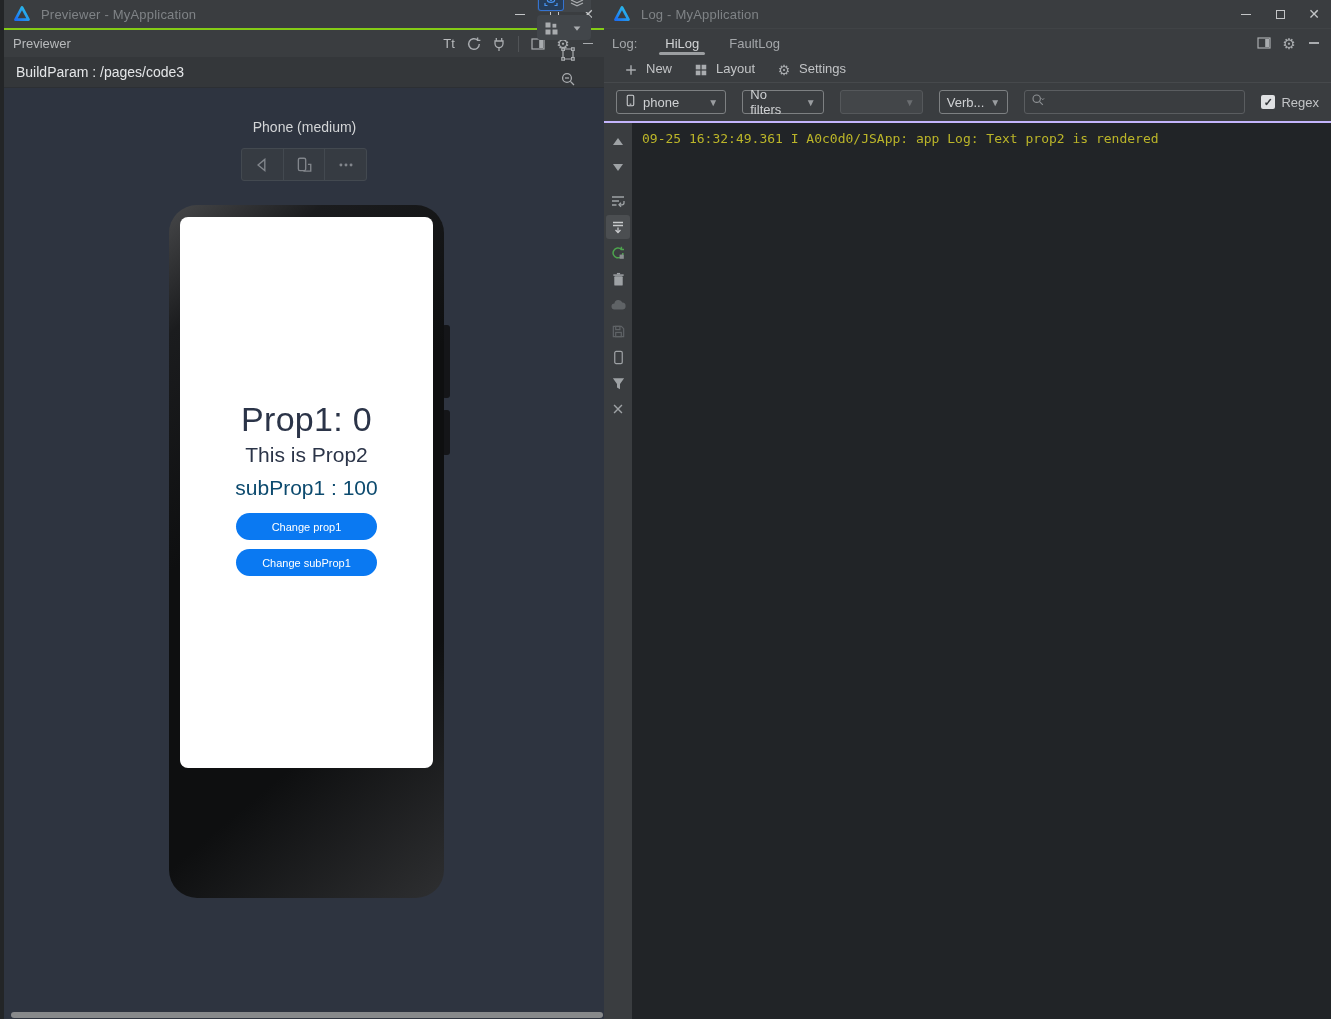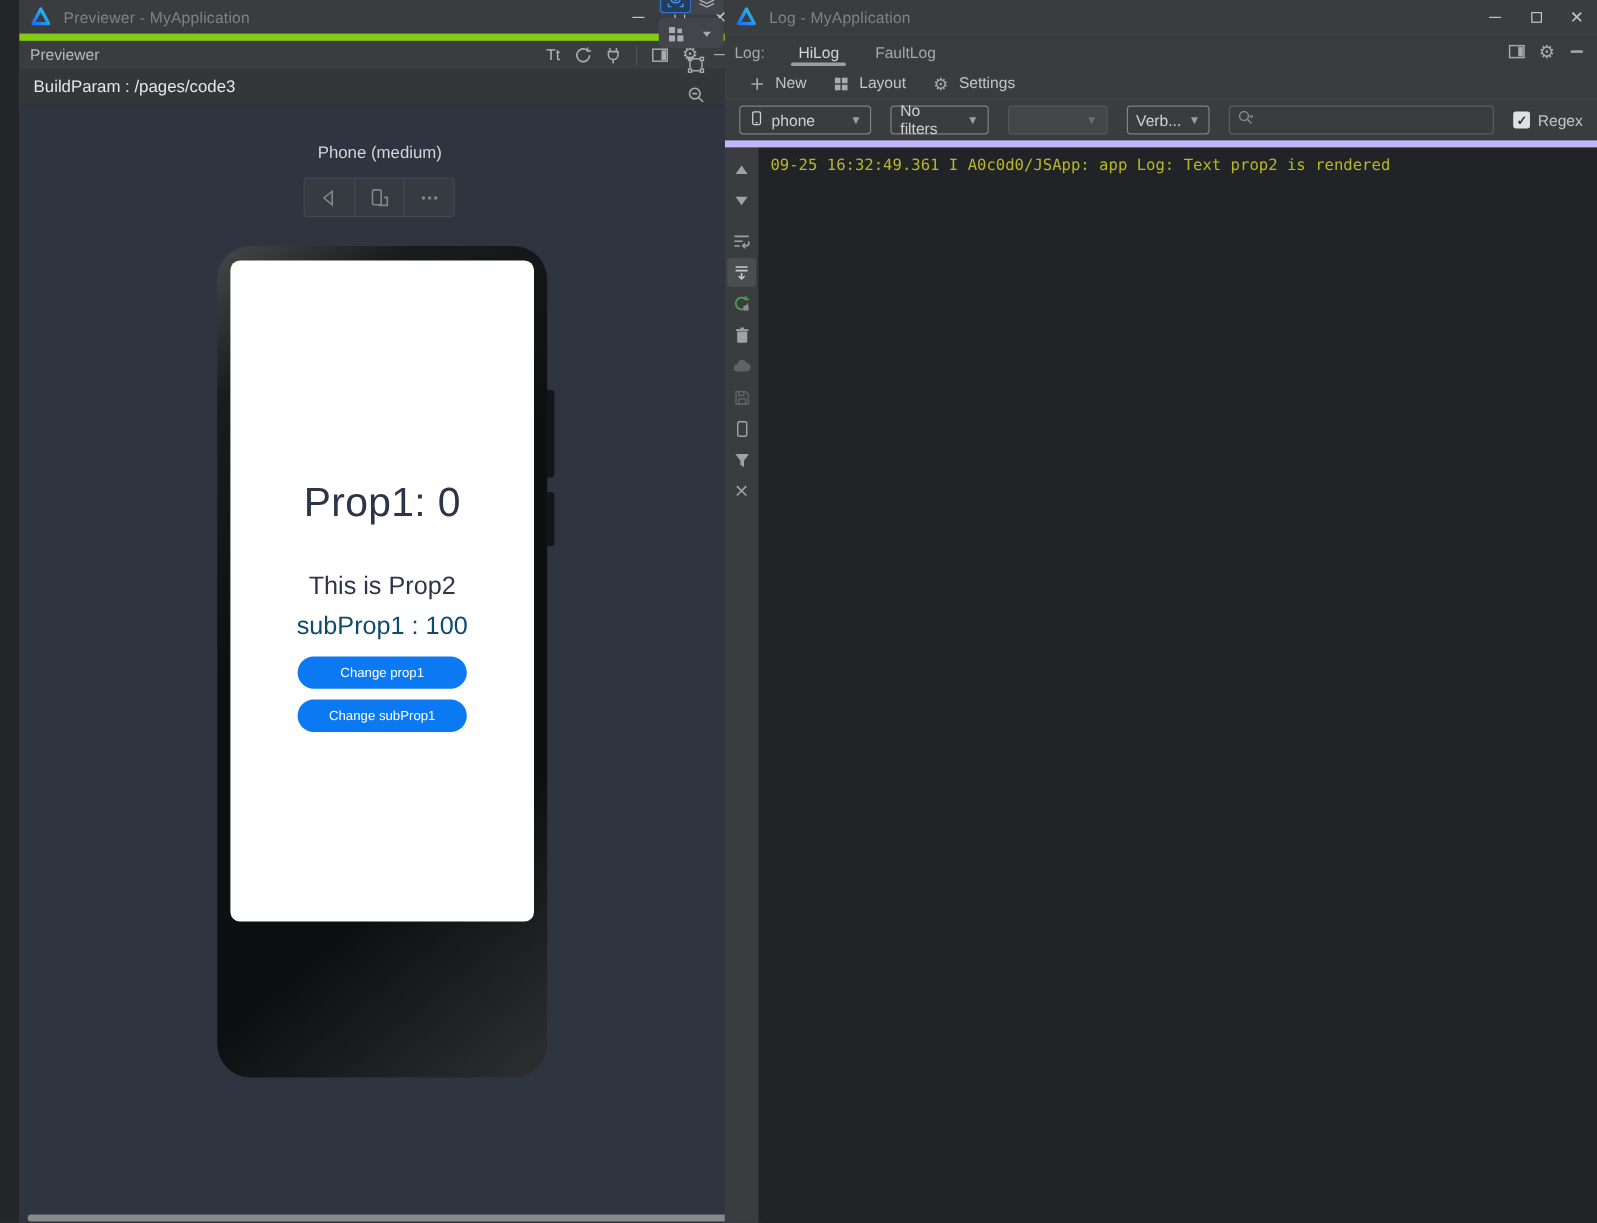--- a/index.html
+++ b/index.html
@@ -1,21 +1,21 @@
 <!DOCTYPE html>
 <html><head>
 <meta charset="utf-8">
 <style>
   * { margin:0; padding:0; box-sizing:border-box; }
   html,body { width:1331px; height:1019px; overflow:hidden; }
   body { background:#232527; font-family:"Liberation Sans", sans-serif; position:relative;
          -webkit-font-smoothing:antialiased; }
 
   .window { position:absolute; top:0; height:1019px; background:#3a3d40; overflow:hidden; }
-  #win-previewer { left:16px; width:601px; }
+  #win-previewer { left:4px; width:601px; }
   #win-log { left:604px; width:727px; }
 
   
   .titlebar { height:28px; display:flex; align-items:center; padding-left:9px; background:#3a3d40; }
   .titlebar .app-logo { width:18px; height:18px; margin-right:10px; flex:0 0 auto; }
   .titlebar .wtitle { font-size:13px; color:#7f8386; letter-spacing:.2px; }
   .win-controls { margin-left:auto; display:flex; align-items:center; height:100%; }
   .win-btn { width:34px; height:100%; display:flex; align-items:center; justify-content:center; color:#c3c5c7; }
   .win-btn .minbar { width:10px; height:1px; background:#c3c5c7; }
   .win-btn .maxbox { width:9px; height:9px; border:1px solid #c3c5c7; }
@@ -23,21 +23,21 @@
 
   
   .row { display:flex; align-items:center; background:#3a3d40; }
   .icon-btn { width:22px; height:22px; display:flex; align-items:center; justify-content:center;
               color:#a9acaf; flex:0 0 auto; }
   .icon-btn svg { display:block; }
   .vdiv { width:1px; height:16px; background:#515457; margin:0 5px; }
   .gear-glyph { font-size:15px; line-height:1; }
 
   
-  .prev-tabrow { height:29px; padding:0 6px 0 9px; border-top:6px solid #84cc16;justify-content:flex-end; }
+  .prev-tabrow { height:29px; padding:0 6px 0 9px; border-top:2px solid #84cc16;justify-content:flex-end; }
   .prev-tabrow .tab-label { font-size:13px; color:#b8babc; }
   .prev-tabrow .right-icons { margin-left:auto; display:flex; align-items:center; gap:3px; }
 
   .build-row { height:31px; background:#34373a; padding:0 6px 0 12px; border-bottom:1px solid #2c2f33; }
   .build-row .build-label { font-size:14px; color:#e4e6e8; }
   .build-row .right-tools { margin-left:auto; display:flex; align-items:center; gap:3px;flex-direction:column; }
   .seg-group { display:flex; align-items:center; background:#42464a; border-radius:4px; padding:1px; margin-right:8px; }
   .seg-btn { width:26px; height:23px; display:flex; align-items:center; justify-content:center; border-radius:3px; color:#a9acaf; }
   .seg-btn.selected { background:#263d59; box-shadow:0 0 0 1px #3573d0 inset; color:#4794f2; }
   .ratio-label { font-size:12px; color:#a9acaf; padding:0 4px; }
@@ -53,21 +53,21 @@
   .phone-frame { position:absolute; left:165px; top:117px; width:275px; height:693px; border-radius:28px;
     background:linear-gradient(140deg,#47484a 0%,#1b1c1e 14%,#0e0f10 40%,#0e0f10 72%,#2e2f31 100%); }
   .phone-screen { position:absolute; left:11px; top:12px; width:253px; height:551px; border-radius:8px;
                   background:#ffffff; overflow:hidden; }
   .side-btn { position:absolute; width:8px; background:#141518; border-radius:3px; }
   #side-btn-volume { left:438px; top:237px; height:73px; }
   #side-btn-power  { left:438px; top:322px; height:45px; }
 
   .screen-content { position:absolute; top:183px; left:0; width:100%; text-align:center; color:#28324a; }
   .prop1-text { font-size:34px; letter-spacing:.3px; color:#2b3448; }
-  .prop2-text { font-size:21px; margin-top:38px; color:#2b3448; }
+  .prop2-text { font-size:21px; margin-top:4px; color:#2b3448; }
   .subprop-text { font-size:21px; margin-top:9px; color:#0c4a6e; }
   .pill-btn { display:block; margin:0 auto; width:141px; height:27px; border:none; border-radius:14px;
               background:#0a79f2; color:#ffffff; font-size:11px; font-family:"Liberation Sans",sans-serif; }
   #btn-change-prop1 { margin-top:13px; }
   #btn-change-subprop1 { margin-top:9px; }
 
   .h-scrollbar { position:absolute; left:7px; bottom:1px; width:592px; height:6px;
                  background:#87898b; border-radius:3px; }
 
   
@@ -77,21 +77,21 @@
              display:flex; align-items:center; margin-right:14px; }
   .log-tab.active { color:#d2d4d6; }
   .log-tab.active::after { content:""; position:absolute; left:2px; right:2px; bottom:2px; height:3px;
                            border-radius:2px; background:#9b9ea1; }
   .log-tabrow .right-icons { margin-left:auto; display:flex; align-items:center; gap:3px; }
 
   .log-toolbar { height:26px; padding:0 10px; gap:4px; border-bottom:1px solid #46494c; }
   .tool-item { display:flex; align-items:flex-start; gap:6px; font-size:13px; color:#c2c4c6; padding:0 8px; }
   .tool-item .icon-btn { width:18px; height:18px; }
 
-  .filter-row { height:40px; padding:0 12px; gap:16px; border-bottom:6px solid #c4b5fd; }
+  .filter-row { height:40px; padding:0 12px; gap:16px; border-bottom:2px solid #c4b5fd; }
   .combo { height:24px; display:flex; align-items:center; gap:6px; padding:0 7px; border:1px solid #7d8082;
            border-radius:3px; background:#3a3d40; color:#cfd1d3; font-size:13px; }
   .combo .caret { margin-left:auto; font-size:10px; color:#9a9da0; }
   #combo-device { width:117px; }
   #combo-filter { width:86px; }
   #combo-type { width:88px; border-color:#55585b; background:#434649; }
   #combo-type .caret { color:#6a6d70; }
   #combo-level { width:70px; }
   .search-box { width:236px; height:24px; display:flex; align-items:center; gap:4px; padding:0 6px;
                 border:1px solid #5a5d60; border-radius:3px; background:#3a3d40; color:#8d9093; }

